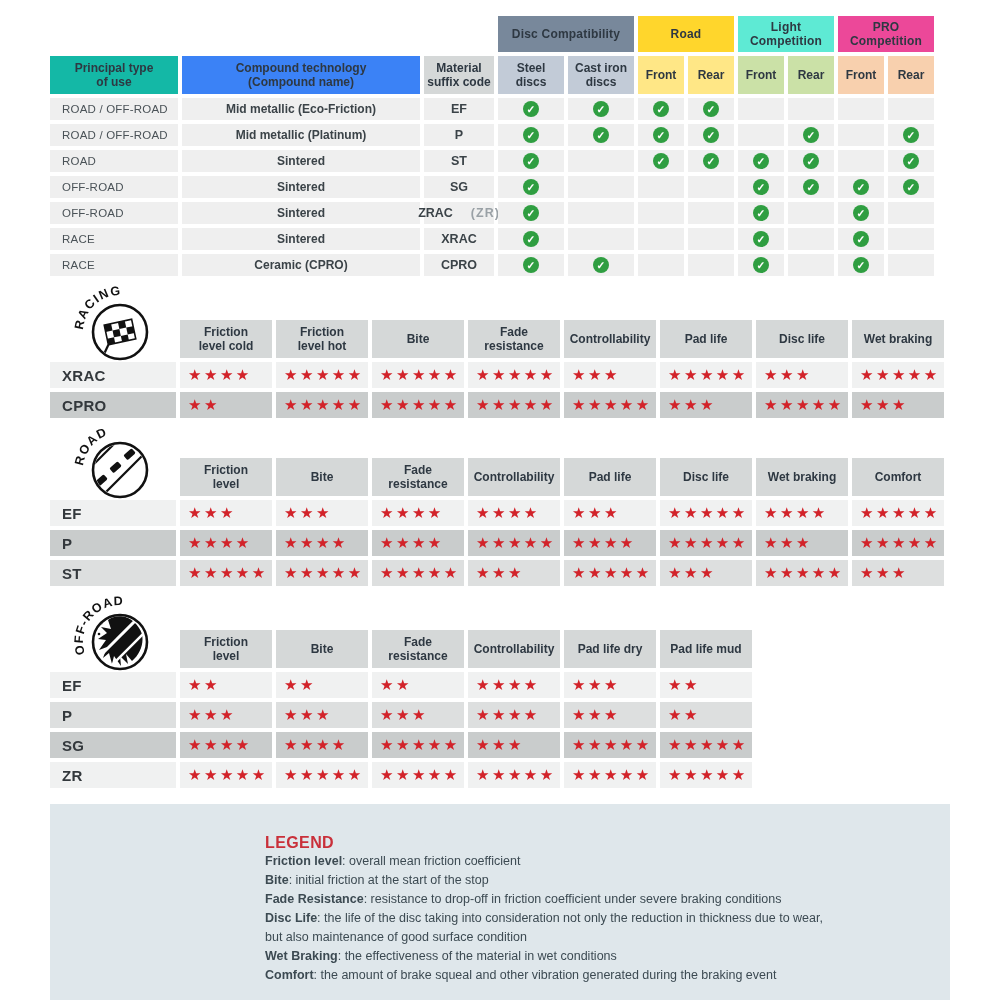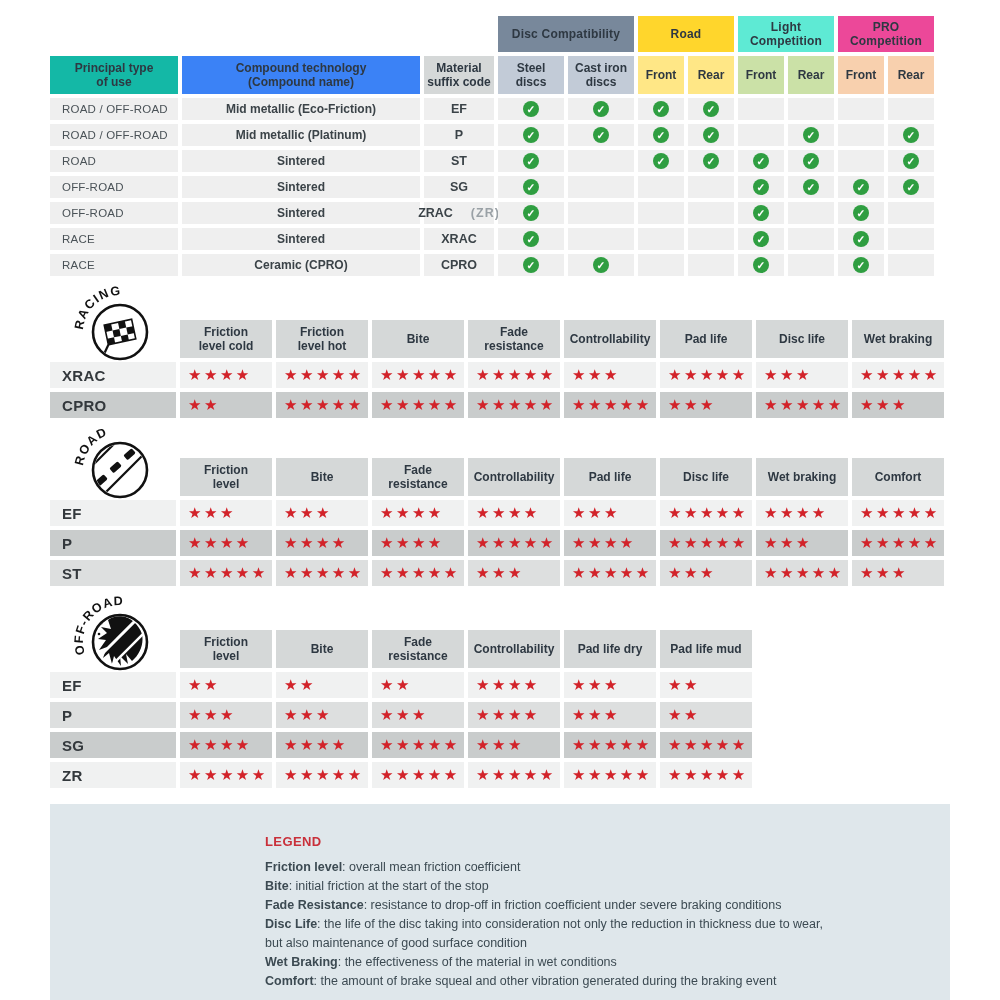--- a/index.html
+++ b/index.html
@@ -25,21 +25,21 @@
   .sec-road{margin-top:40px;}
   .sec-offroad{margin-top:44px;}
   .rate-grid{display:grid;gap:4px;}
   .rate-h{min-height:34px;}
   .rate-label{height:26px;display:flex;align-items:center;padding-left:12px;font-weight:bold;font-size:15px;color:#33383c;letter-spacing:.3px;}
   .stars-cell{height:26px;display:flex;align-items:center;padding-left:8px;font-size:15px;letter-spacing:2.5px;overflow:hidden;}
   .sec-icon{position:absolute;left:20px;top:-40px;}
 
   
   .legend{margin-top:16px;width:900px;background:#dfe7eb;box-sizing:border-box;padding:30px 30px 32px 215px;}
-  .legend-title{color:#c9303a;font-weight:bold;font-size:13px;margin-bottom:9px;letter-spacing:.4px;}
+  .legend-title{color:#c9303a;font-weight:bold;font-size:16px;letter-spacing:.4px;}
   .legend-line{font-size:12.5px;line-height:19px;color:#3c4a52;}
   .legend-term{font-weight:bold;}
 </style>
 </head>
 <body>
 
 <div class="page">
 
   <div class="compat-grid">
       <div class="cell spacer" style="grid-column: span 3;"></div>

